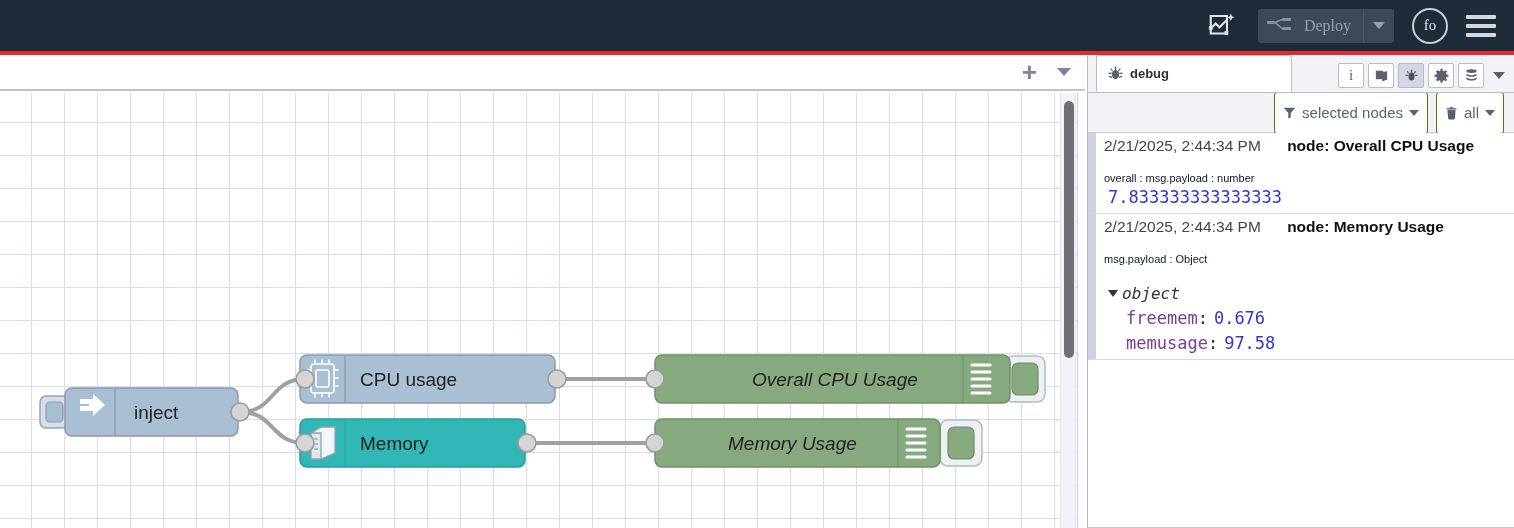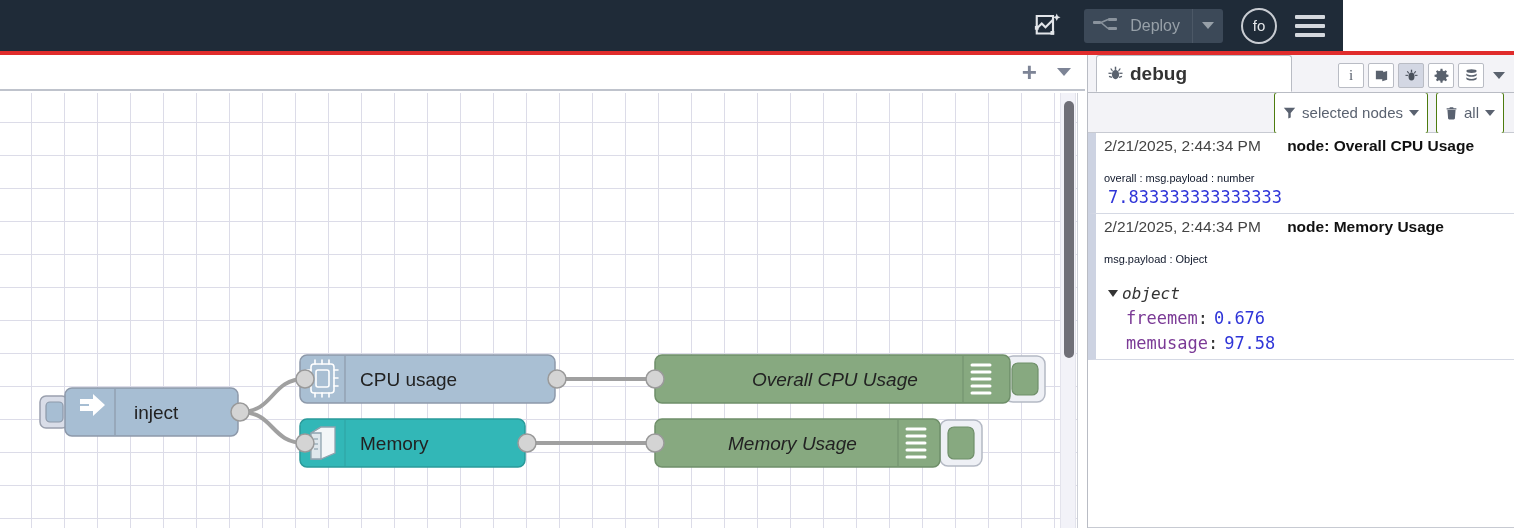--- a/index.html
+++ b/index.html
@@ -5,23 +5,23 @@
   * { box-sizing: border-box; margin: 0; padding: 0; }
   html, body {
     width: 1514px; height: 528px;
     font-family: "Liberation Sans", sans-serif;
     overflow: hidden; background: #fff;
   }
   #app { position: relative; width: 1514px; height: 528px; }
 
   
   .header {
-    position: absolute; top: 0; left: 0; width: 1343px; height: 51px;
+    position: absolute; top: 0; left: 0; width: 1514px; height: 51px;
     background: #1f2b38; display: flex; align-items: center;
-    justify-content: flex-end; padding-right: 18px; gap: 18px;
+    justify-content: flex-end; padding-right: 18px; gap: 18px; font-family: Liberation Serif, serif;
   }
   .header-redline {
     position: absolute; top: 51px; left: 0; width: 1514px; height: 4px;
     background: #e02c2c;
   }
   .hdr-icon-btn {
     width: 36px; height: 34px; display: flex; align-items: center;
     justify-content: center; cursor: pointer;
   }
   .deploy-btn {
@@ -99,21 +99,21 @@
     background: #fff; border-left: 1px solid #b9bcc4;
   }
   .sb-tabrow {
     position: relative; height: 38px; background: #f3f3f7;
     border-bottom: 1px solid #b9bcc4; display: flex; align-items: flex-end;
   }
   .sb-tab {
     margin-left: 8px; height: 37px; padding: 0 16px 0 10px;
     background: #fff; border: 1px solid #b9bcc4; border-bottom: 1px solid #fff;
     border-radius: 3px 3px 0 0; display: flex; align-items: center; gap: 6px;
-    font-size: 19px; font-weight: bold; color: #333; min-width: 196px;
+    font-size: 13px; font-weight: bold; color: #333; min-width: 196px;
     cursor: pointer;
   }
   .sb-tools {
     position: absolute; right: 4px; bottom: 4px;
     display: flex; align-items: center; gap: 4px;
   }
   .sb-tool {
     width: 26px; height: 25px; border: 1px solid #b9bcc4; background: #fff;
     border-radius: 2px; display: flex; align-items: center; justify-content: center;
     cursor: pointer;

